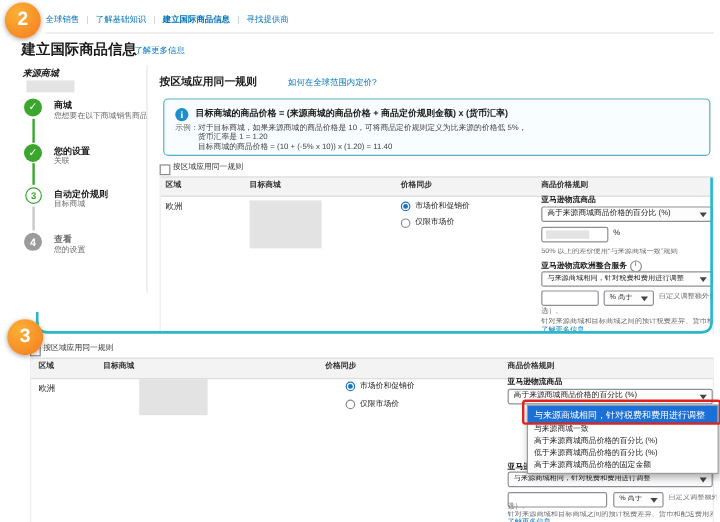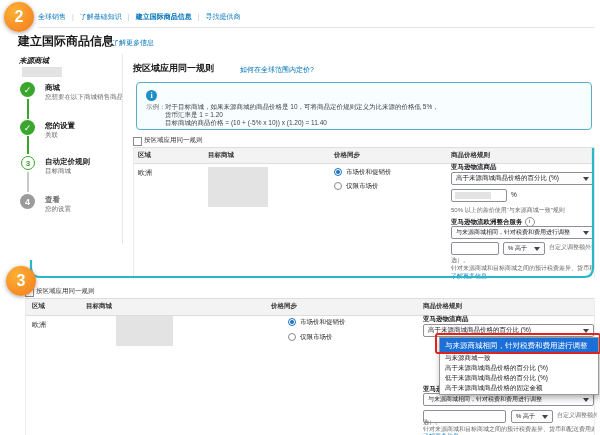--- a/index.html
+++ b/index.html
@@ -103,20 +103,21 @@
   <div class="abs bold f75 grey" style="left:45px;top:195px;">查看</div>
   <div class="abs f65 grey" style="left:45px;top:205px;">您的设置</div>
 
   <div class="abs" style="left:122px;top:54px;width:1px;height:190px;background:#e6e6e6;"></div>
 
   <div class="abs bold f9 dark" style="left:133px;top:63px;">按区域应用同一规则</div>
   <a class="abs link f7" style="left:240px;top:65px;">如何在全球范围内定价?</a>
 
   <div class="abs infobox" style="left:136px;top:82px;width:454px;height:46px;">
     <div class="abs iicon" style="left:9px;top:7px;">i</div>
+    <div class="abs bold f75 dark nowrap" style="left:26px;top:7px;width:420px;">目标商城的商品价格 = (来源商城的商品价格 + 商品定价规则金额) x (货币汇率)</div>
     <div class="abs f65 grey" style="left:9px;top:20px;">示例：</div>
     <div class="abs f65 nowrap" style="left:28px;top:20px;width:418px;color:#444;">对于目标商城，如果来源商城的商品价格是 10，可将商品定价规则定义为比来源的价格低 5%，</div>
     <div class="abs f65" style="left:28px;top:28px;color:#444;">货币汇率是 1 = 1.20</div>
     <div class="abs f65" style="left:28px;top:36px;color:#444;">目标商城的商品价格 = (10 + (-5% x 10)) x (1.20) = 11.40</div>
   </div>
 
   <span class="abs chk" style="left:133px;top:137px;"></span>
   <span class="abs f65" style="left:144px;top:136px;color:#333;">按区域应用同一规则</span>
 
   <div class="abs" style="left:133px;top:147px;width:460px;height:132px;border-left:1px solid #ececec;border-right:1px solid #ececec;">

